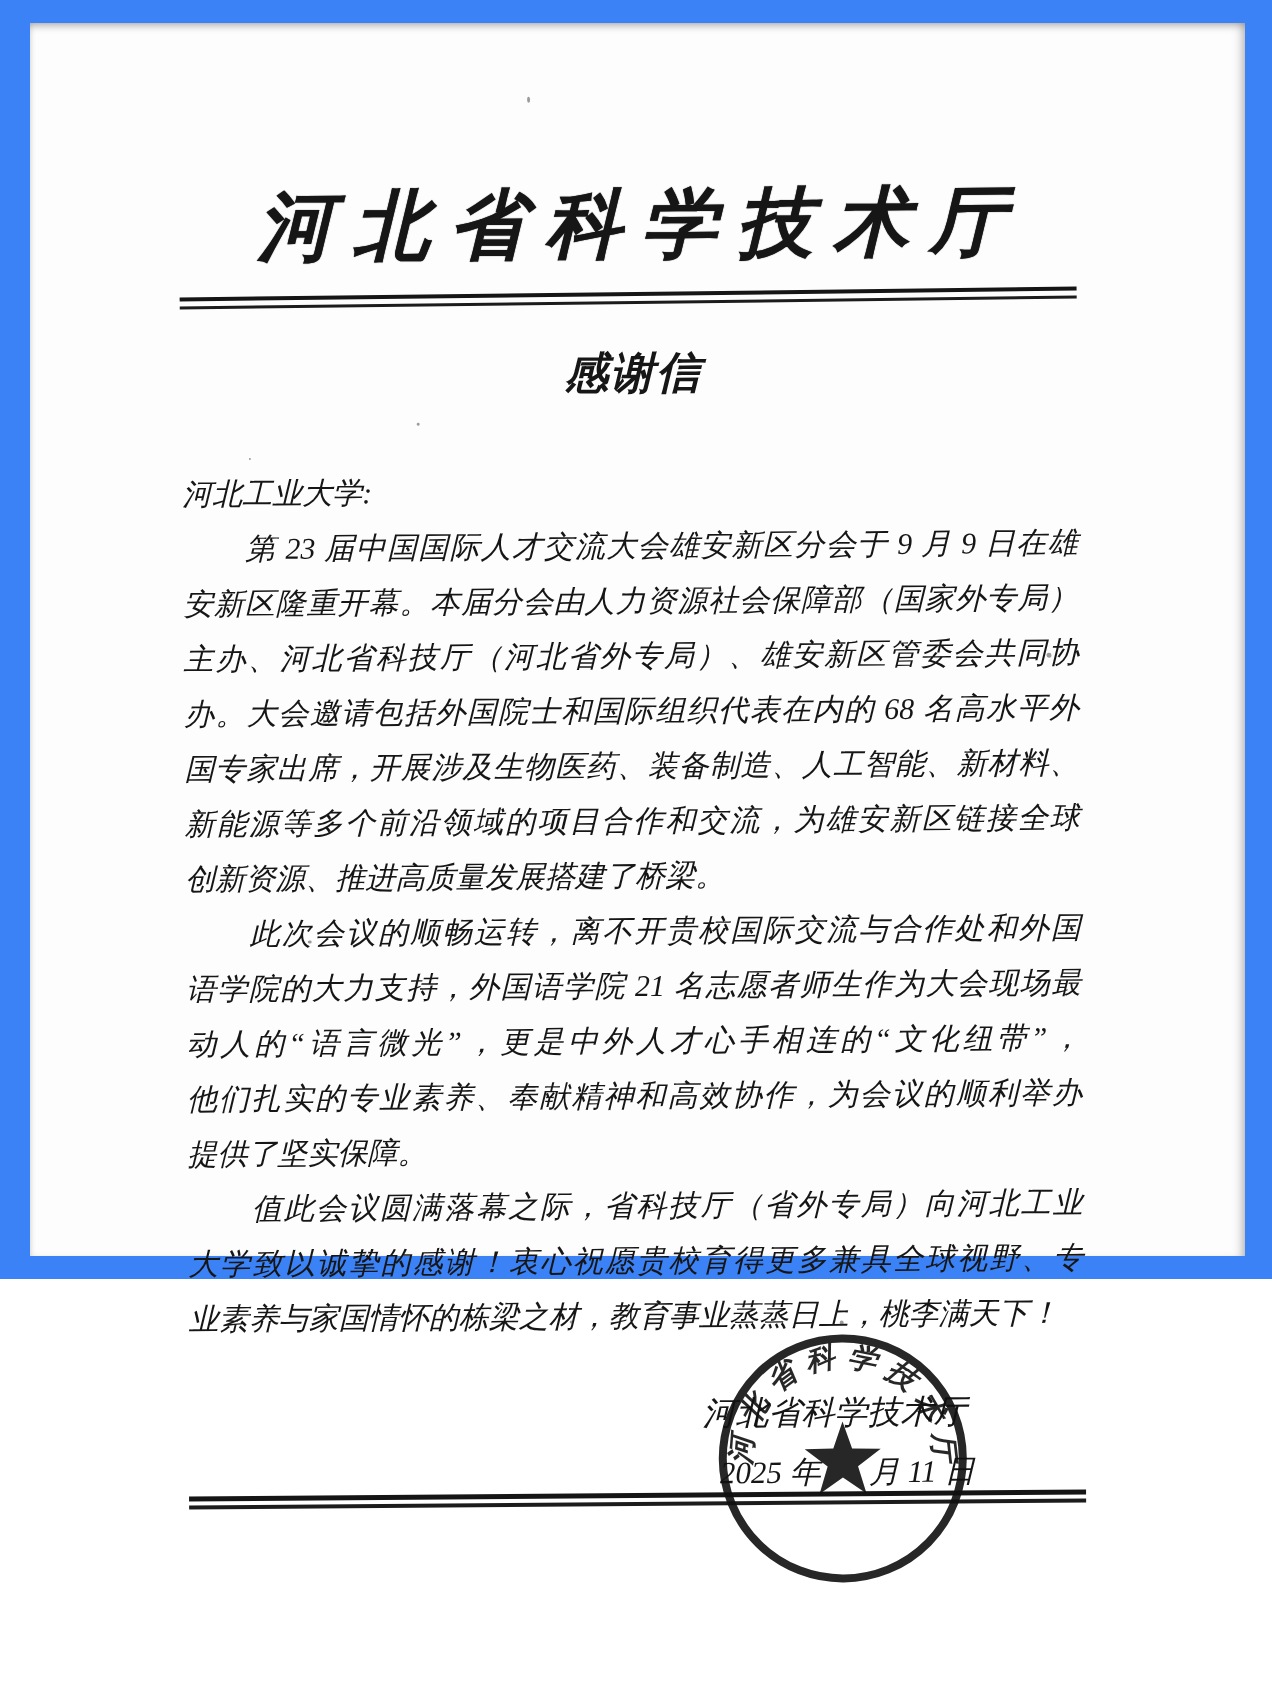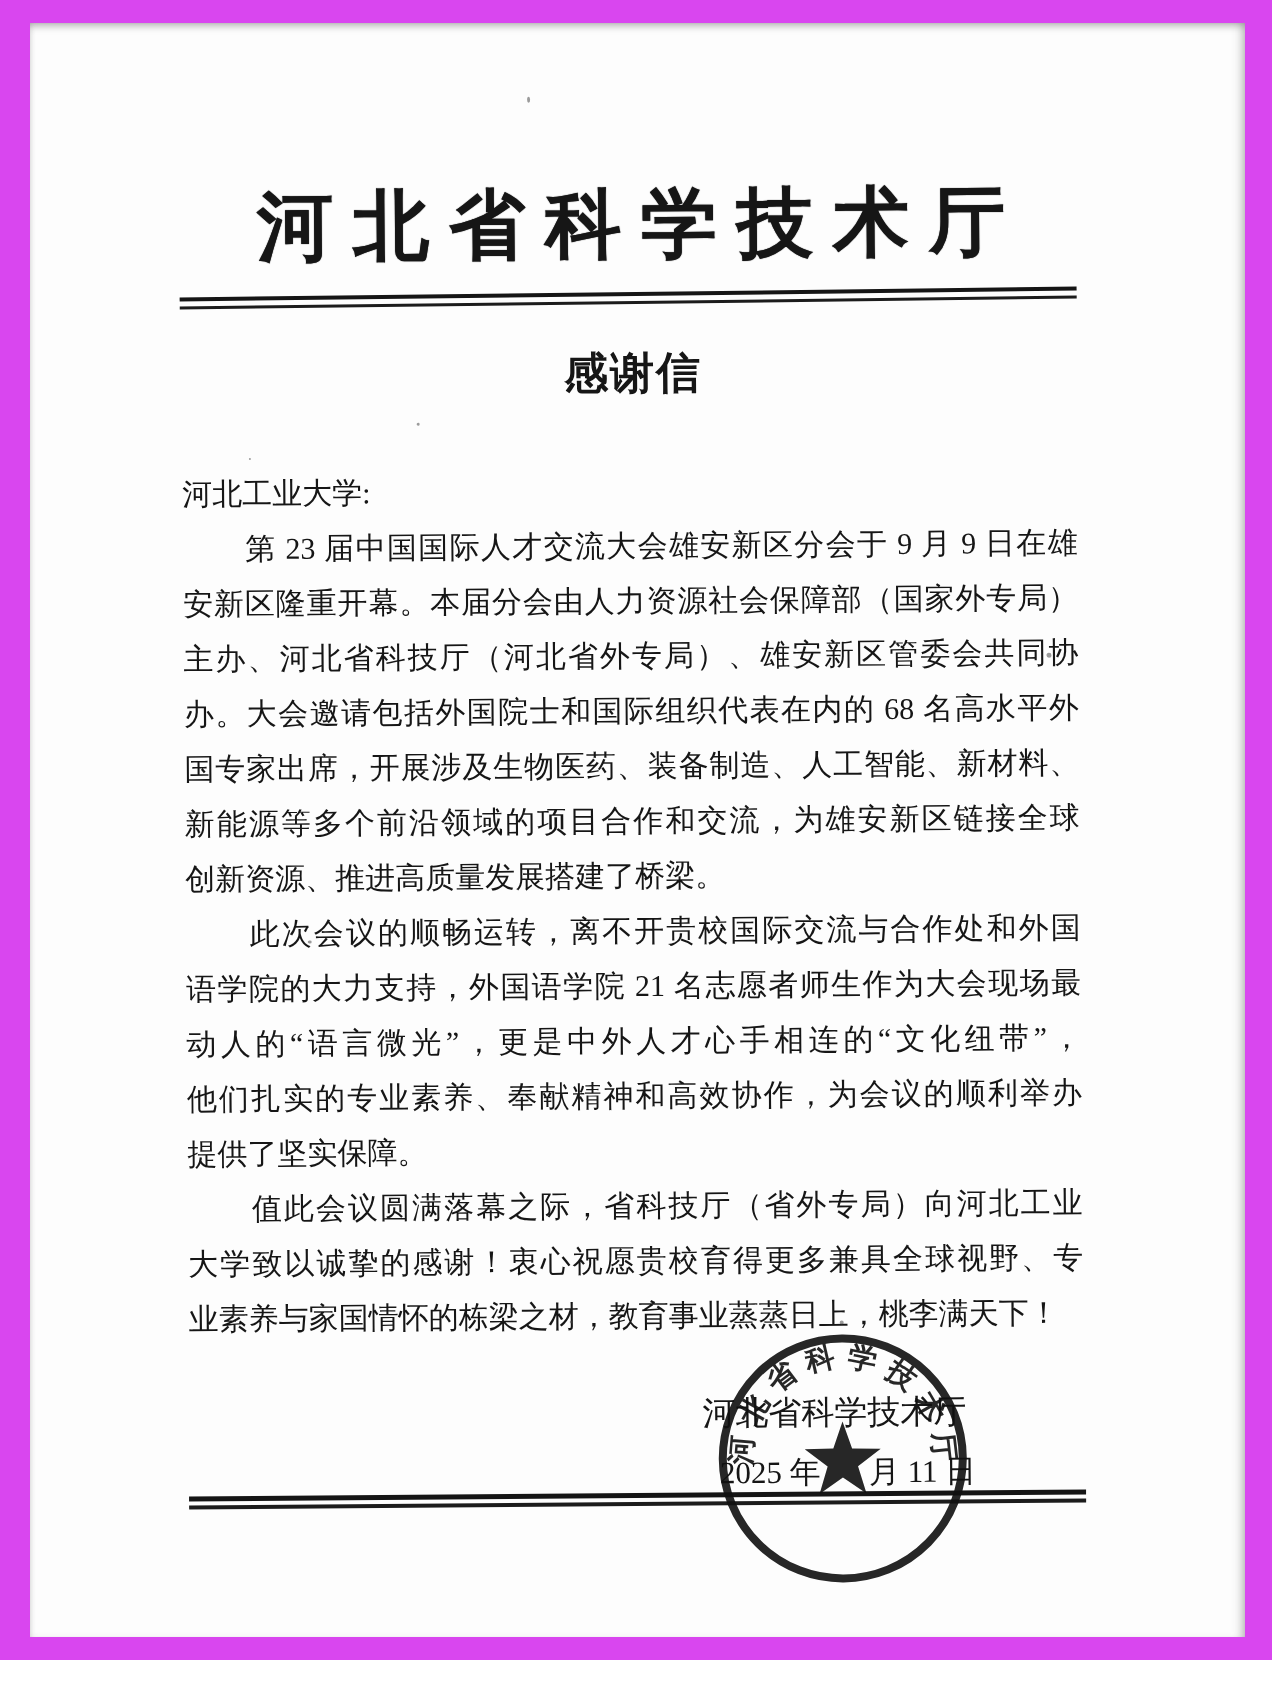--- a/index.html
+++ b/index.html
@@ -3,22 +3,23 @@
 <meta charset="utf-8">
 <style>
   html, body {
     margin: 0; padding: 0;
     width: 1272px; height: 1693px;
     overflow: hidden;
     font-family: "Liberation Serif", "DejaVu Serif", serif;
   }
   .frame {
     position: absolute; left: 0; top: 0;
-    width: 1272px; height: 1660px;
-    background: #d946ef;
+    width: 1272px; height: 1279px;
+    background: #3b82f6;
+    font-style: italic;
   }
   .paper {
     position: absolute;
     left: 30px; top: 23px; right: 27px; bottom: 23px;
     background: #fdfdfd;
     box-shadow: inset 0 7px 9px -5px rgba(110,110,110,.6),
                 inset -9px 0 10px -6px rgba(120,120,120,.5),
                 inset 4px 0 6px -4px rgba(150,150,150,.35);
   }
   

